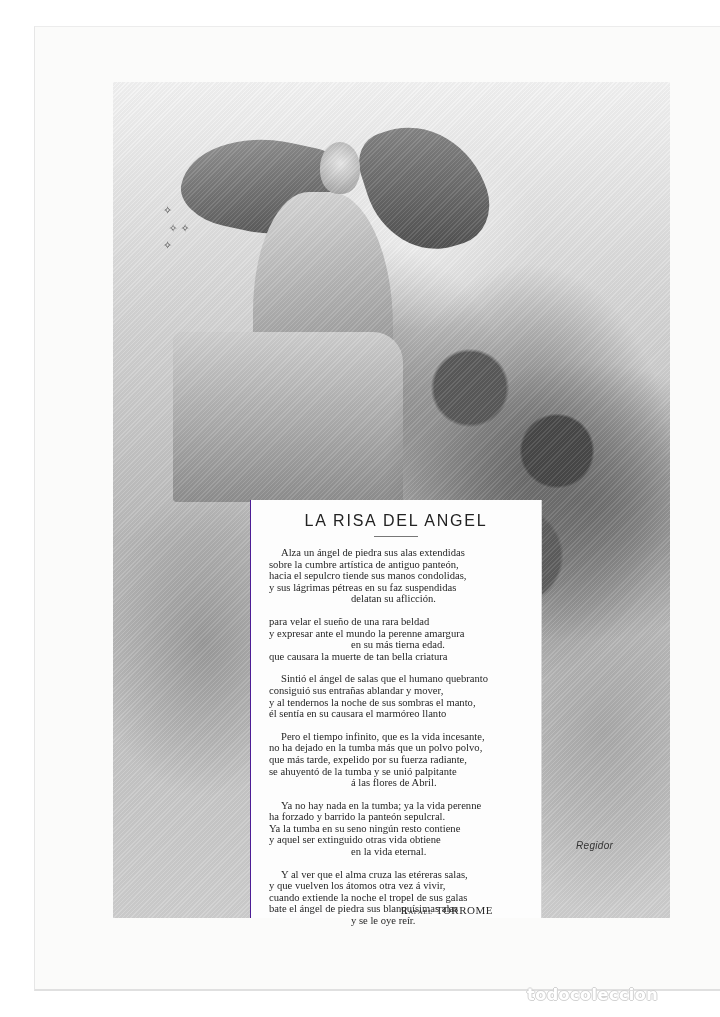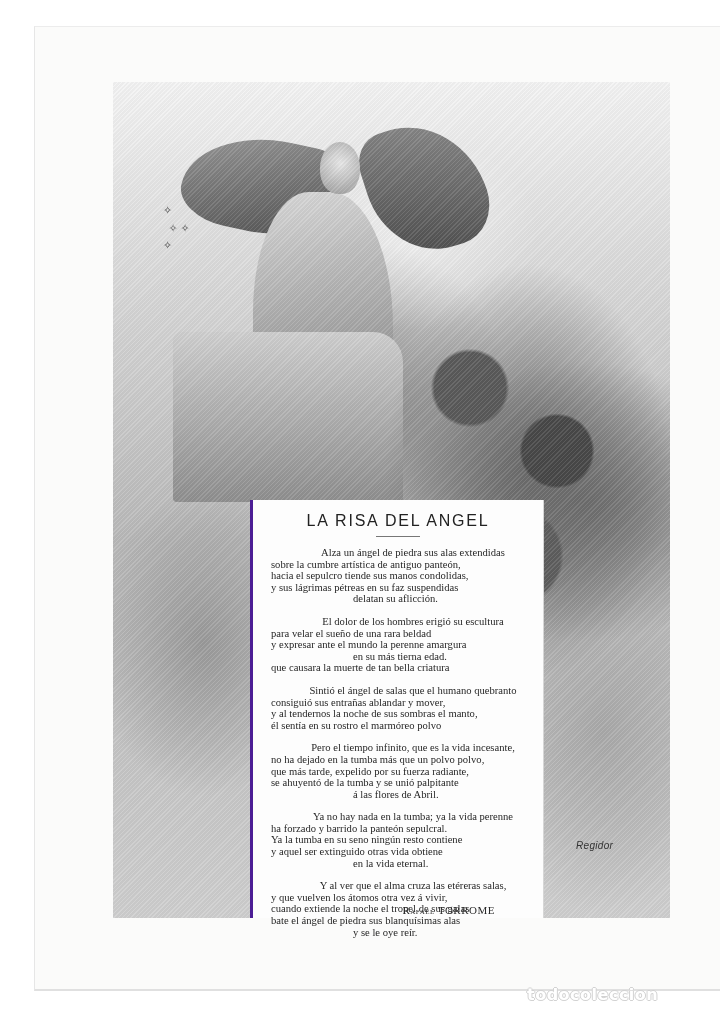--- a/index.html
+++ b/index.html
@@ -60,30 +60,30 @@
         radial-gradient(circle at 45% 70%, #5e5e5e 0 14%, transparent 15%),
         radial-gradient(ellipse at 50% 50%, #6a6a6a, rgba(106,106,106,0) 70%);
     }
     .birds { position: absolute; left: 50px; top: 120px; color: #444; font-size: 11px; line-height: 1.6; }
     .signature {
       position: absolute; left: 576px; top: 840px; font-style: italic; font-size: 10px; color: #333;
       font-family: Liberation Sans, sans-serif; letter-spacing: 0.3px;
     }
     .text-panel {
       position: absolute; left: 250px; top: 500px; width: 290px; height: 418px;
-      background: #fdfdfd; border-left: 3px solid #4c1d95; border-right: 1px solid #d6d6d6;
+      background: #fdfdfd; border-left: 1px solid #4c1d95; border-right: 1px solid #d6d6d6;
     }
     .title {
       margin: 12px 0 0 0; text-align: center; font-family: "Liberation Sans", "DejaVu Sans", sans-serif;
       font-size: 16px; letter-spacing: 1.8px; color: #222; font-weight: normal;
     }
     .title-rule { width: 44px; height: 1px; background: #777; margin: 6px auto 10px auto; }
     .stanza { margin: 0 0 11px 0; padding: 0 0 0 18px; font-size: 10.6px; line-height: 11.6px; color: #262626; }
     .stanza .line { display: block; white-space: nowrap; }
-    .stanza .line.first { padding-left: 12px; text-align: center; }
+    .stanza .line.first { padding-left: 12px; }
     .stanza .line.refrain { padding-left: 82px; }
     .author {
       position: absolute; right: 48px; bottom: 2px; font-size: 11px; color: #2a2a2a; letter-spacing: 0.5px;
     }
     .author .first-name { font-variant: small-caps; font-size: 10.5px; }
     .watermark {
       position: absolute; left: 527px; top: 985px; font-family: "DejaVu Sans", sans-serif; font-weight: bold;
       font-size: 16px; color: #ffffff; letter-spacing: 0.5px;
       text-shadow: -1px 0 #d2d2d2, 1px 0 #d2d2d2, 0 -1px #d2d2d2, 0 1px #d2d2d2;
     }
@@ -111,32 +111,31 @@
 
   <div class="stanza">
     <span class="line first">Alza un ángel de piedra sus alas extendidas</span>
     <span class="line">sobre la cumbre artística de antiguo panteón,</span>
     <span class="line">hacia el sepulcro tiende sus manos condolidas,</span>
     <span class="line">y sus lágrimas pétreas en su faz suspendidas</span>
     <span class="line refrain">delatan su aflicción.</span>
   </div>
 
   <div class="stanza">
-    <span class="line first">El dolor de los hombres erigió su escultura</span>
     <span class="line">para velar el sueño de una rara beldad</span>
     <span class="line">y expresar ante el mundo la perenne amargura</span>
     <span class="line refrain">en su más tierna edad.</span>
     <span class="line">que causara la muerte de tan bella criatura</span>
   </div>
 
   <div class="stanza">
     <span class="line first">Sintió el ángel de salas que el humano quebranto</span>
     <span class="line">consiguió sus entrañas ablandar y mover,</span>
     <span class="line">y al tendernos la noche de sus sombras el manto,</span>
-    <span class="line">él sentía en su rostro el marmóreo polvo</span>
+    <span class="line">él sentía en su causara el marmóreo llanto</span>
   </div>
 
   <div class="stanza">
     <span class="line first">Pero el tiempo infinito, que es la vida incesante,</span>
     <span class="line">no ha dejado en la tumba más que un polvo polvo,</span>
     <span class="line">que más tarde, expelido por su fuerza radiante,</span>
     <span class="line">se ahuyentó de la tumba y se unió palpitante</span>
     <span class="line refrain">á las flores de Abril.</span>
   </div>
 

